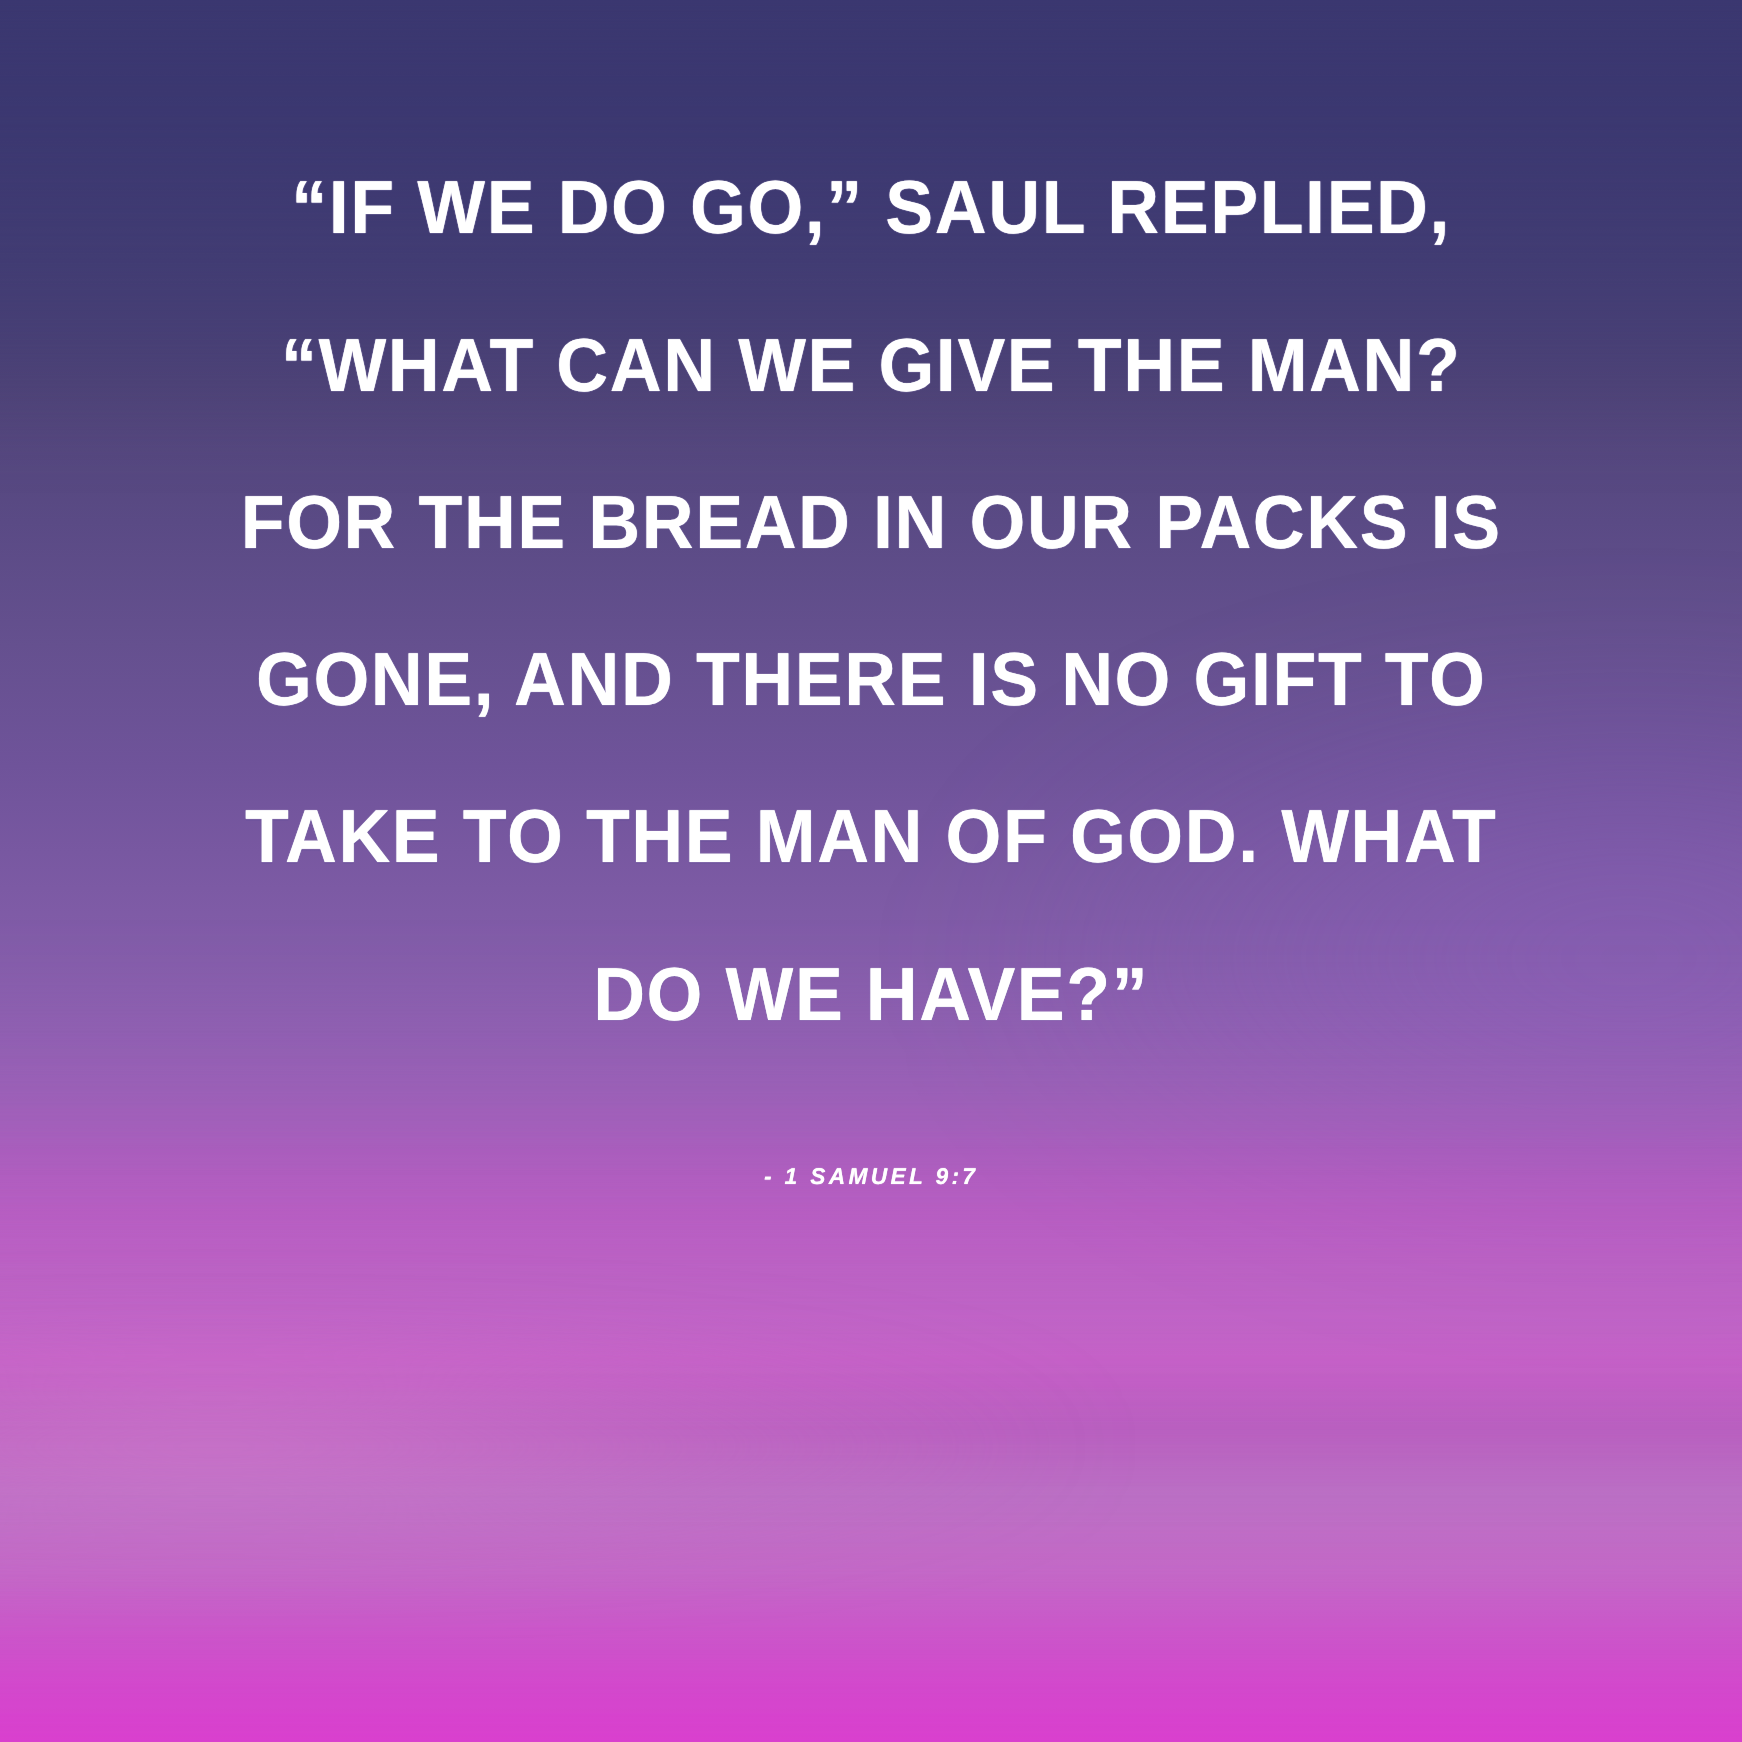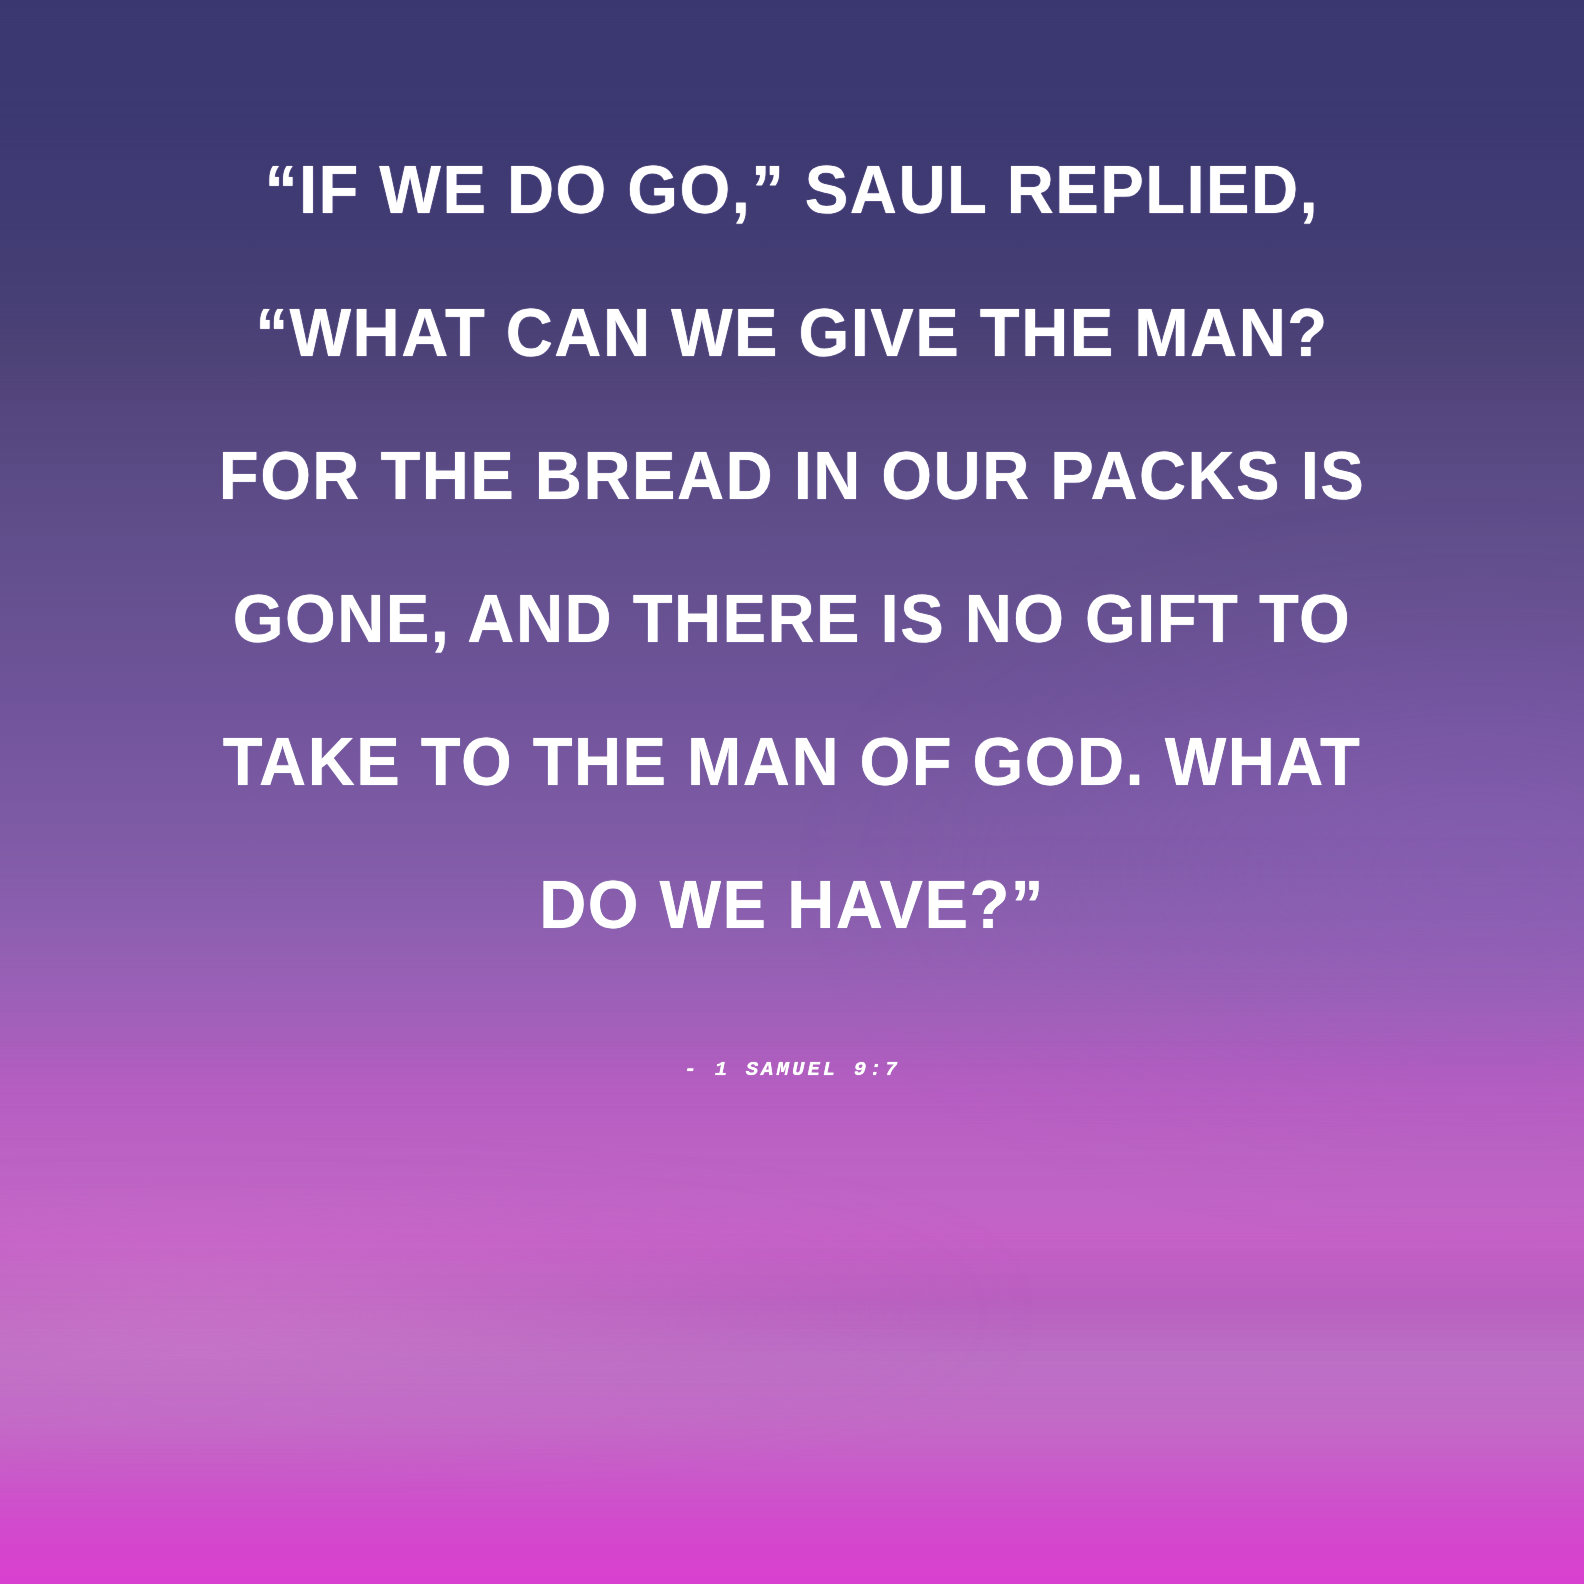--- a/index.html
+++ b/index.html
@@ -131,21 +131,21 @@
        0px 1px 0px rgba(92,78,150,.22);
   }
 
   .attribution {
     position: absolute;
     left: 0;
     right: 0;
     top: 1024px;
     text-align: center;
     color: #ffffff;
-    font-family: Liberation Mono, monospace;
+    font-family: Liberation Sans, sans-serif;
     font-weight: 700;
     font-style: italic;
     font-size: 62px;
     line-height: 92px;
     letter-spacing: 3px;
     text-transform: uppercase;
     white-space: nowrap;
     text-shadow:
        0px 0px 1px rgba(255,255,255,.95),
        1px 0px 0px rgba(150,70,170,.25),

